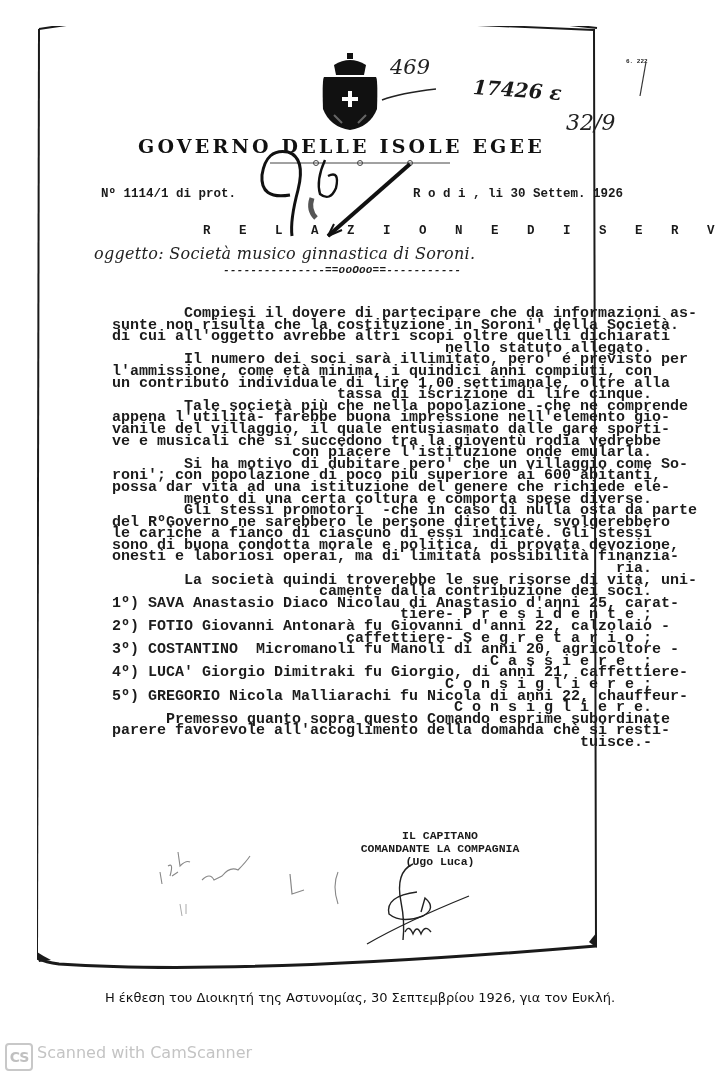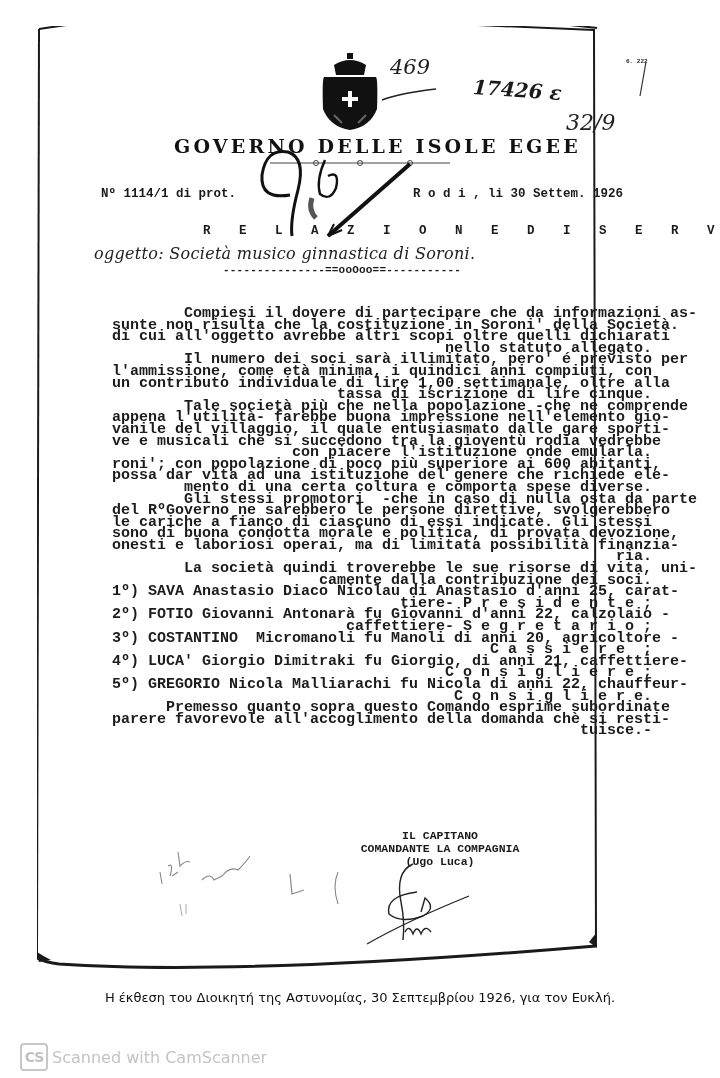--- a/index.html
+++ b/index.html
@@ -9,42 +9,42 @@
   }
   .page-frame {
     position: absolute; left: 37px; top: 26px; width: 632px; height: 944px;
   }
   .page-frame svg { position: absolute; left: 0; top: 0; }
   .abs { position: absolute; white-space: nowrap; }
   .mono { font-family: "Liberation Mono", "DejaVu Sans Mono", monospace; font-weight: bold; }
   .hand { font-family: "DejaVu Serif", serif; font-style: italic; color: #222; }
   .heading {
     left: 138px; top: 135px; font-family: "DejaVu Serif", serif; font-weight: bold;
-    font-size: 19px; letter-spacing: 3.2px; color: #111; margin-left: 36px;
+    font-size: 19px; letter-spacing: 3.2px; color: #111;
   }
   .protline { top: 187px; font-size: 12.5px; }
   .relazione { left: 203px; top: 224px; font-size: 12.5px; letter-spacing: 10.5px; }
   .oggetto { left: 94px; top: 244px; font-size: 16px; letter-spacing: 0.3px; }
-  .rule { left: 223px; top: 264px; font-size: 11px; letter-spacing: 0.2px; }
+  .rule { left: 223px; top: 264px; font-size: 11px; letter-spacing: 0.2px; font-style: italic; }
   .body-text {
     position: absolute; left: 112px; top: 308px; width: 540px;
     font-family: "Liberation Mono", monospace; font-weight: bold;
     font-size: 15px; line-height: 11.6px; color: #1c1c1c; text-align: right;
   }
   .body-text .ln { white-space: pre; height: 11.6px; }
   .sig-block {
     position: absolute; left: 330px; top: 829px; width: 220px; text-align: center;
     font-size: 11.5px; line-height: 13px;
   }
   .caption {
     position: absolute; left: 0; top: 990px; width: 720px; text-align: center;
     font-family: "DejaVu Sans", sans-serif; font-size: 13px; color: #111;
   }
   .camscanner {
-    position: absolute; left: 20px; top: 1043px; height: 28px; display: flex; align-items: center;
+    position: absolute; left: 5px; top: 1043px; height: 28px; display: flex; align-items: flex-start;
   }
   .cs-logo {
     width: 28px; height: 28px; border: 2px solid #c8c8c8; border-radius: 4px;
     box-sizing: border-box; color: #c0c0c0; font-family: "DejaVu Sans", sans-serif;
     font-weight: bold; font-size: 14px; display: flex; align-items: center; justify-content: center;
     letter-spacing: -1px;
   }
   .cs-text {
     margin-left: 4px; font-family: "DejaVu Sans", sans-serif; font-size: 16px; color: #c4c4c4;
   }
@@ -119,20 +119,21 @@
   <div class="ln">nello statuto allegato.</div>
   <div class="ln">        Il numero dei soci sarà illimitato, pero' é previsto per</div>
   <div class="ln">l'ammissione, come età minima, i quindici anni compiuti, con</div>
   <div class="ln">un contributo individuale di lire 1,00 settimanale, oltre alla</div>
   <div class="ln">tassa di iscrizione di lire cinque.</div>
   <div class="ln">        Tale società più che nella popolazione -che ne comprende</div>
   <div class="ln">appena l'utilità- farebbe buona impressione nell'elemento gio-</div>
   <div class="ln">vanile del villaggio, il quale entusiasmato dalle gare sporti-</div>
   <div class="ln">ve e musicali che si succedono tra la gioventù rodia vedrebbe</div>
   <div class="ln">con piacere l'istituzione onde emularla.</div>
+  <div class="ln">        Si ha motivo di dubitare pero' che un villaggio come So-</div>
   <div class="ln">roni'; con popolazione di poco più superiore ai 600 abitanti,</div>
   <div class="ln">possa dar vita ad una istituzione del genere che richiede ele-</div>
   <div class="ln">mento di una certa coltura e comporta spese diverse.</div>
   <div class="ln">        Gli stessi promotori  -che in caso di nulla osta da parte</div>
   <div class="ln">del RºGoverno ne sarebbero le persone direttive, svolgerebbero</div>
   <div class="ln">le cariche a fianco di ciascuno di essi indicate. Gli stessi</div>
   <div class="ln">sono di buona condotta morale e politica, di provata devozione,</div>
   <div class="ln">onesti e laboriosi operai, ma di limitata possibilità finanzia-</div>
   <div class="ln">ria.</div>
   <div class="ln">        La società quindi troverebbe le sue risorse di vita, uni-</div>

